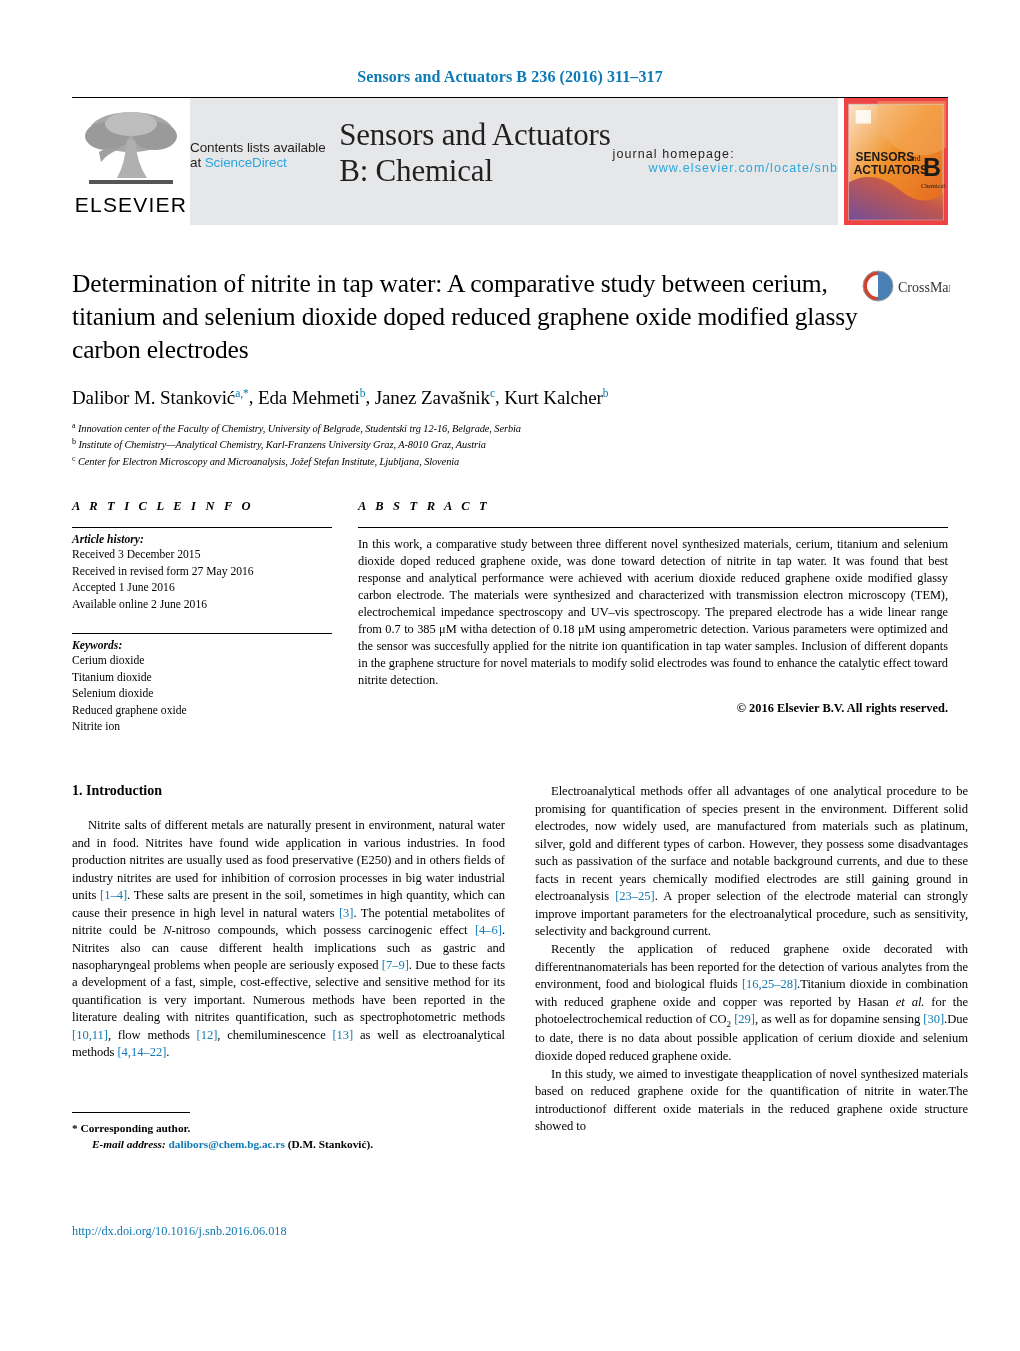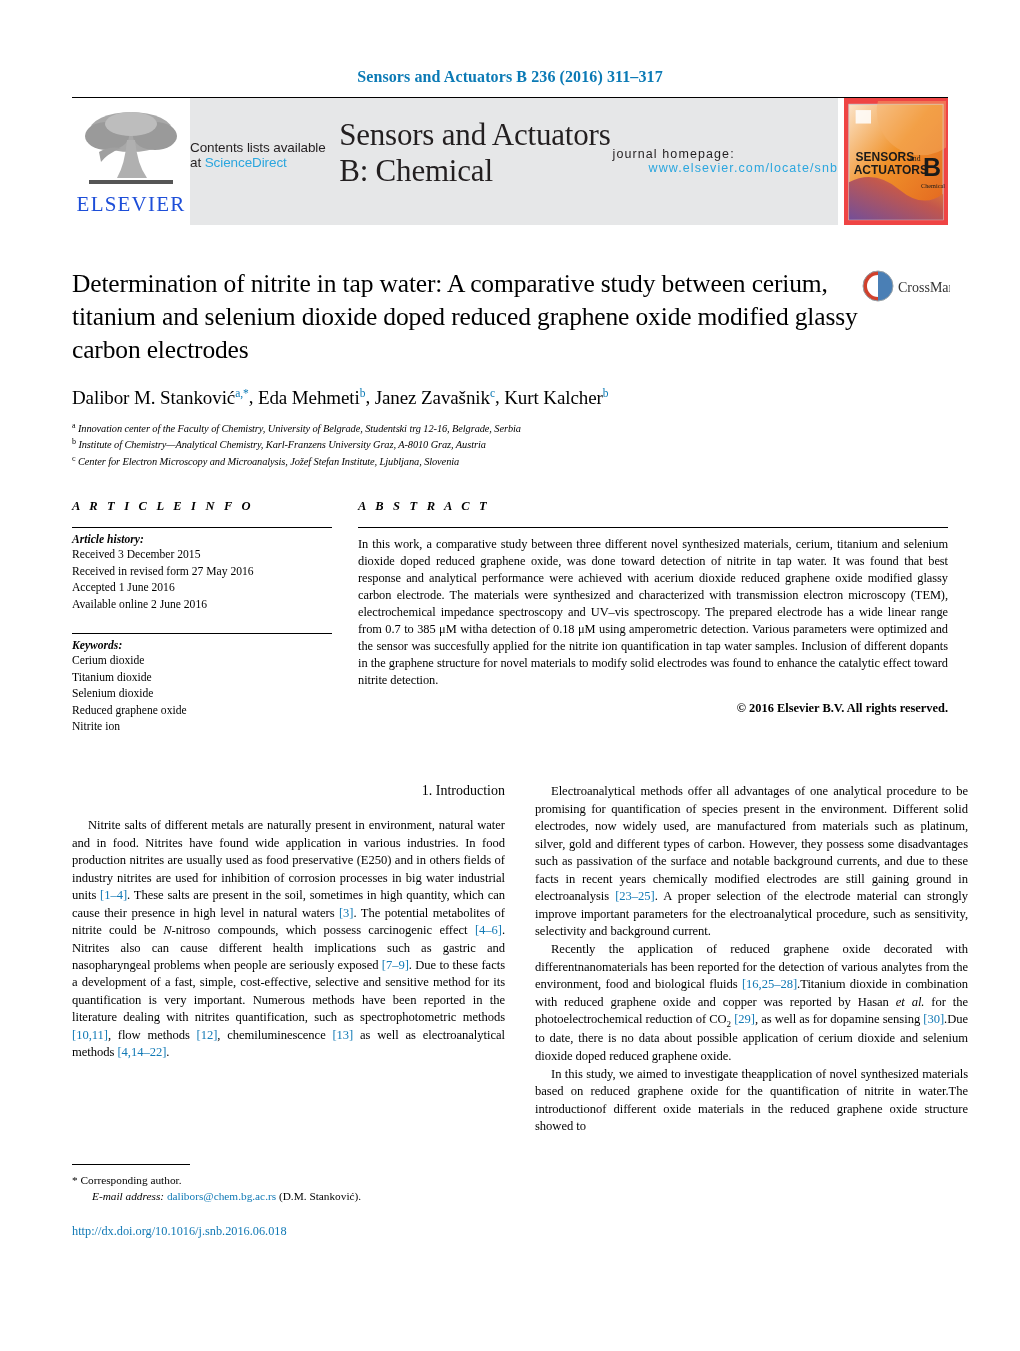--- a/index.html
+++ b/index.html
@@ -39,22 +39,22 @@
     flex: 0 0 118px;
     display: flex;
     flex-direction: column;
     align-items: center;
     justify-content: flex-start;
     padding-top: 8px;
     background: #fff;
   }
   .tree-wrap { width: 104px; height: 86px; }
   .elsevier-word {
-    color: #1d4ed8;
-    font-family: Liberation Serif, serif;
+    color: #000000;
+    font-family: Liberation Sans, sans-serif;
     font-size: 21px;
     letter-spacing: 1.2px;
     line-height: 1;
     margin-top: 2px;
   }
   .masthead-center {
     flex: 1 1 auto;
     background: #e6e7e8;
     display: flex;
     flex-direction: row;
@@ -173,43 +173,43 @@
   
   .body-cols {
     margin: 48px 72px 0 72px;
     display: flex;
     gap: 30px;
     position: relative;
   }
   .body-col { width: 433px; flex: 0 0 433px; }
   .section-heading {
     font-family: "Liberation Serif", serif;
-    font-weight: normal;
+    font-weight: bold;
     font-size: 14px;
     margin-bottom: 18px;
-    text-align: right;
   }
   .para {
     font-size: 12.6px;
     line-height: 1.385;
     text-align: justify;
     text-indent: 16px;
     margin: 0 0 1px 0;
     letter-spacing: -0.05px;
   }
   .ref { color: #1179b5; }
   .para i { font-style: italic; }
   sub { font-size: 9px; }
 
   
   .footnote {
     position: absolute;
     left: 72px;
-    top: 1164px;
+    top: 1112px;
     width: 433px;
+    font-weight: bold;
   }
   .footnote-rule {
     border-top: 1px solid #000;
     width: 118px;
     margin-bottom: 7px;
   }
   .footnote-line {
     font-size: 11.3px;
     line-height: 1.45;
     padding-left: 10px;

